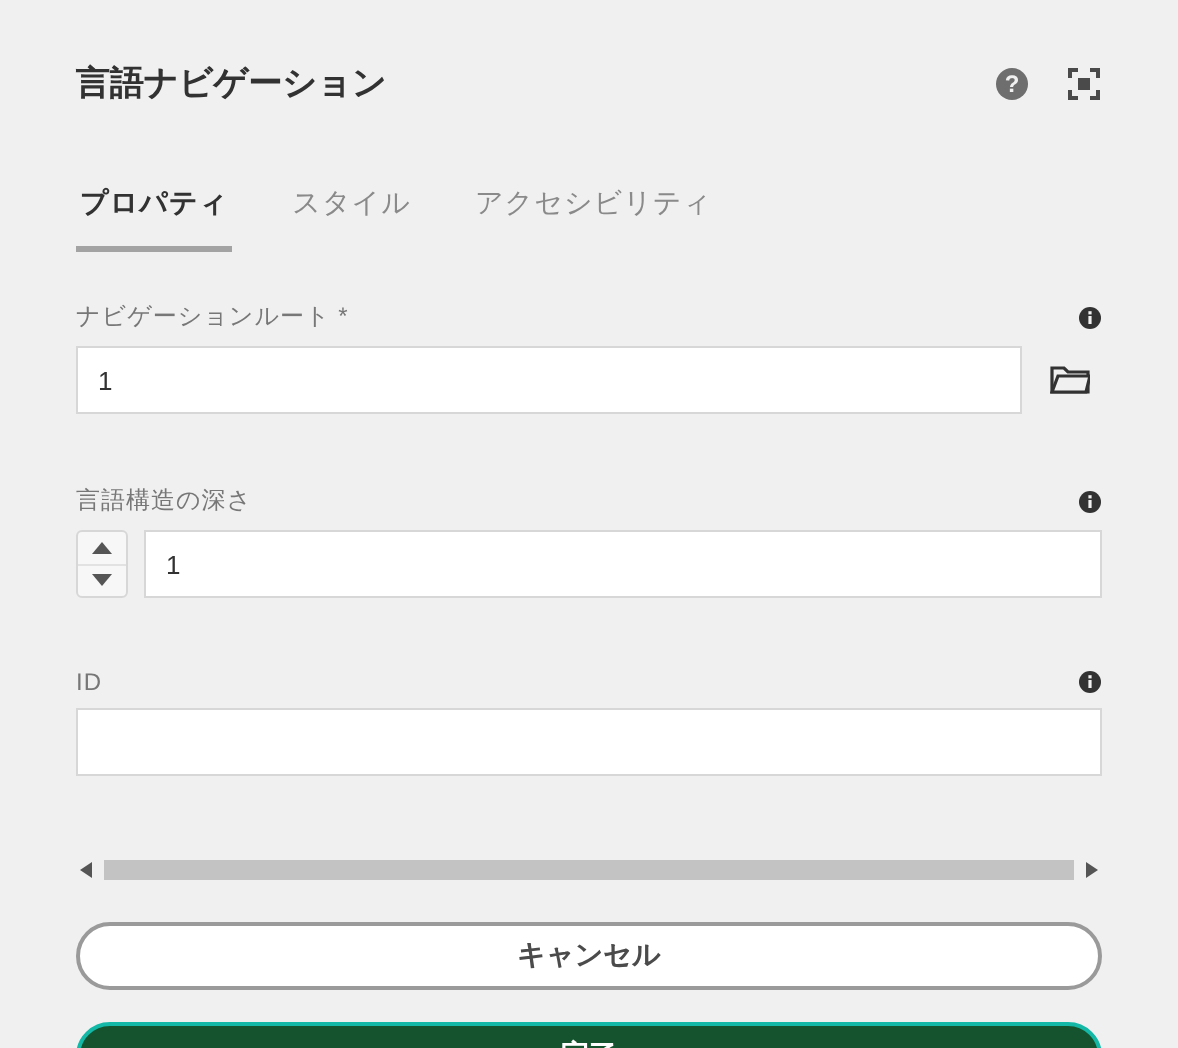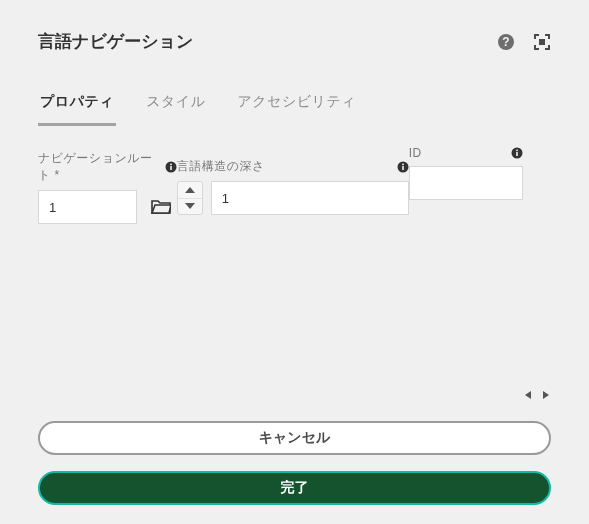--- a/index.html
+++ b/index.html
@@ -42,22 +42,23 @@
     letter-spacing:0.5px;
   }
   .tab.active{
     color:#323232;font-weight:600;
     border-bottom:3px solid #a3a3a3;
   }
 
   .panel{
     margin-top:18px;
     flex:1;
-    display:flex;flex-direction:row;
+    display:flex;flex-direction:column;
     position:relative;
+    gap:21px;
   }
 
   .field{
     margin-top:6px;
   }
   .field-head{
     display:flex;align-items:center;
     margin-bottom:6px;
     position:relative;
   }
@@ -215,21 +216,21 @@
           <button>
             <svg width="10" height="6" viewBox="0 0 10 6">
                 <path d="M0 0 L5 6 L10 0 z" fill="#555"></path>
               </svg>
           </button>
         </div>
         <input class="num" type="text" value="1" style="">
       </div>
     </div>
 
-    <div class="field" style="margin-top:2px">
+    <div class="field" style="margin-top:14px">
       <div class="field-head">
         <span class="field-label">ID</span>
         <span class="info">
           <svg width="12" height="12" viewBox="0 0 12 12">
               <circle cx="6" cy="6" r="5.5" fill="#323232"></circle>
               <rect x="5.2" y="5" width="1.6" height="4" fill="#f0f0f0"></rect>
               <rect x="5.2" y="2.6" width="1.6" height="1.6" fill="#f0f0f0"></rect>
             </svg>
         </span>
       </div>

